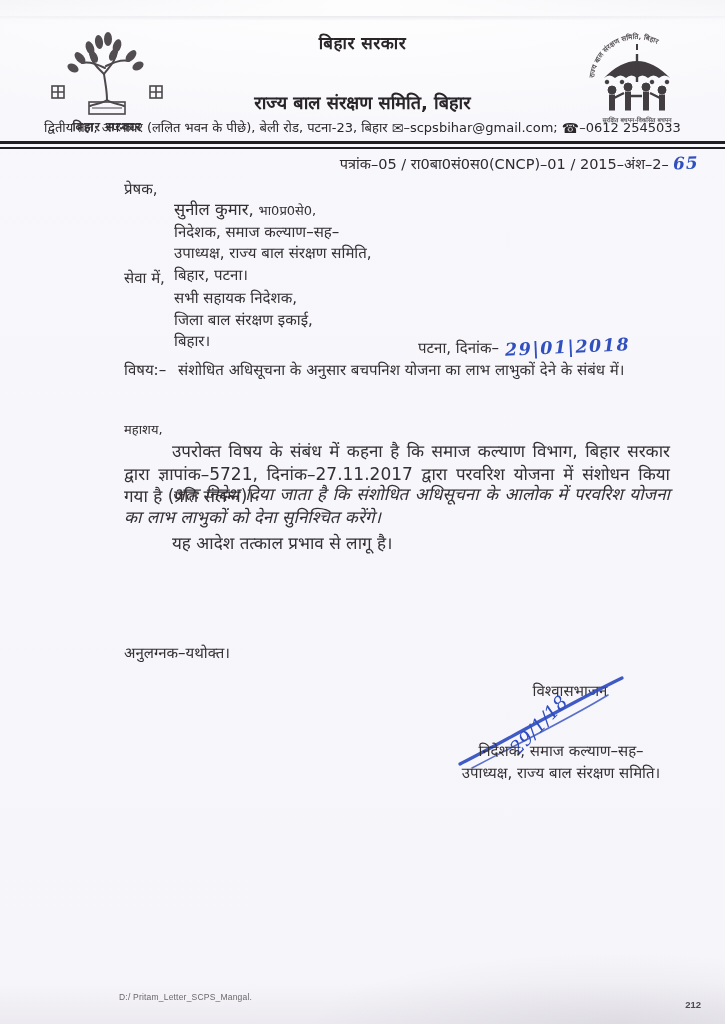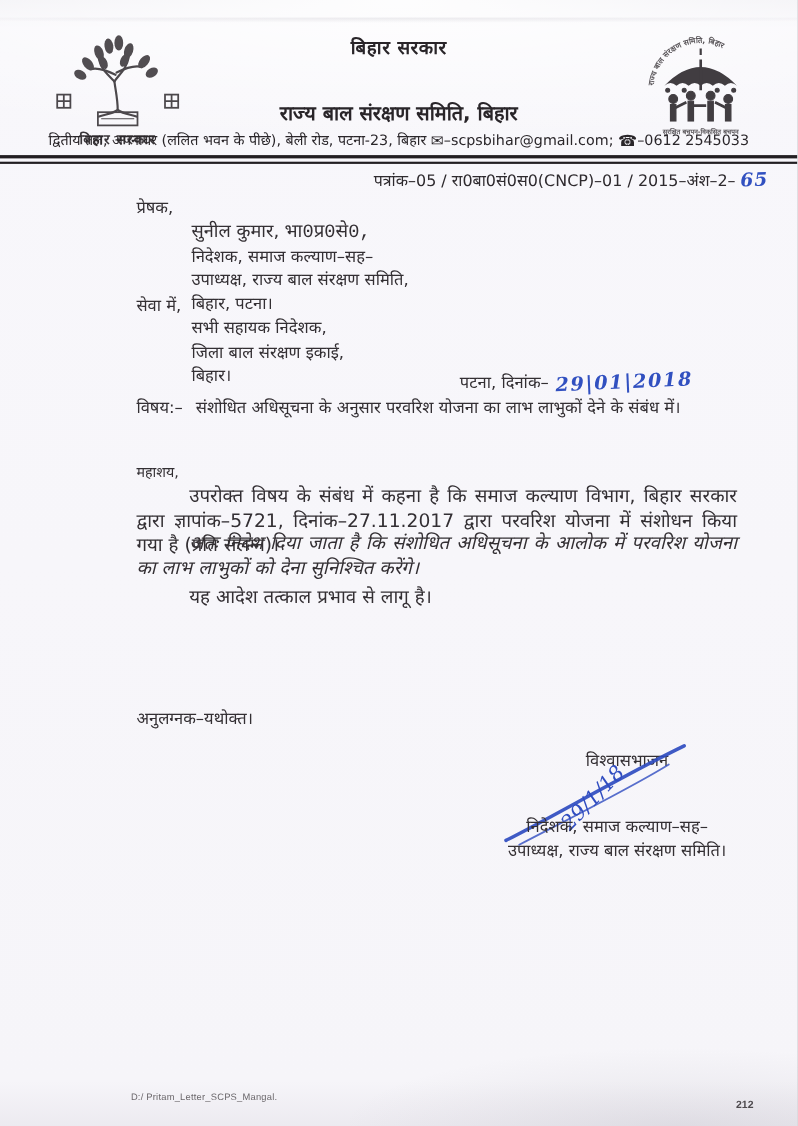--- a/index.html
+++ b/index.html
@@ -41,21 +41,21 @@
   .ref { position:absolute; right:26px; top:153px; font-size:14.5px; color:#2e2a2e; white-space:nowrap; }
 
   .hand { color:#3150c0; font-style:italic; font-weight:600;
           font-family:"DejaVu Serif", serif; }
   .ref .hand { font-size:17px; display:inline-block; transform:rotate(-2deg); letter-spacing:1px; }
 
   
   .lbl { position:absolute; left:124px; font-size:15px;text-align:center; }
   .blk { position:absolute; left:174px; font-size:15px; line-height:21.5px; }
   .from-name { font-size:16.5px; font-weight:400; }
-  .from-svc  { font-size:17px;font-family:Liberation Mono, monospace; }
+  .from-svc  { font-size:13px; }
 
   .dateline { position:absolute; left:418px; top:337px; font-size:15px; white-space:nowrap; }
   .dateline .hand { font-size:17.5px; display:inline-block; transform:rotate(-2.5deg);
                     letter-spacing:1.5px; margin-left:6px; }
 
   .subject { position:absolute; left:124px; top:360px; width:546px; display:flex;
              font-size:15px; line-height:21.5px; }
   .subject .s-lbl { flex:0 0 54px; }
   .subject .s-txt { flex:1; text-align:justify; }
 
@@ -70,21 +70,21 @@
 
   
   .sig-word  { position:absolute; left:470px; top:680px; width:200px; text-align:center; font-size:15px; }
   .sig-svg   { position:absolute; left:452px; top:664px; }
   .sig-lines { position:absolute; left:436px; top:740px; width:250px; text-align:center;
                font-size:15px; line-height:22px; }
 
   
   .foot-path { position:absolute; left:119px; top:992px; font-size:8.5px; color:#6b676b;
                font-family:"Liberation Sans", sans-serif; letter-spacing:.2px; }
-  .foot-num  { position:absolute; right:40px; top:999px; font-size:9.5px; color:#4e4a4e;
+  .foot-num  { position:absolute; right:24px; top:999px; font-size:9.5px; color:#4e4a4e;
                font-family:"Liberation Sans", sans-serif; font-weight:700; }
 </style>
 </head>
 <body>
 
 <div class="page">
 
   <div class="logo-left">
     <svg width="126" height="86" viewBox="0 0 126 86">
       <g stroke="#4c484c" fill="none" stroke-width="2" stroke-linecap="round">
@@ -182,21 +182,21 @@
     <div>जिला बाल संरक्षण इकाई,</div>
     <div>बिहार।</div>
   </div>
 
   <div class="dateline">
     <span>पटना, दिनांक–</span><span class="hand">29|01|2018</span>
   </div>
 
   <div class="subject">
     <span class="s-lbl">विषय:–</span>
-    <span class="s-txt">संशोधित अधिसूचना के अनुसार परवरिश योजना का लाभ लाभुकों देने के संबंध में।</span>
+    <span class="s-txt">संशोधित अधिसूचना के अनुसार बचपनिश योजना का लाभ लाभुकों देने के संबंध में।</span>
   </div>
 
   <div class="salut">महाशय,</div>
   <p class="para p1">उपरोक्त विषय के संबंध में कहना है कि समाज कल्याण विभाग, बिहार सरकार द्वारा ज्ञापांक–5721, दिनांक–27.11.2017 द्वारा परवरिश योजना में संशोधन किया गया है (प्रति संलग्न)।</p>
   <p class="para p2">अतः निदेश दिया जाता है कि संशोधित अधिसूचना के आलोक में परवरिश योजना का लाभ लाभुकों को देना सुनिश्चित करेंगे।</p>
   <p class="para p3">यह आदेश तत्काल प्रभाव से लागू है।</p>
 
   <div class="encl">अनुलग्नक–यथोक्त।</div>
 
   <div class="sig-word">विश्वासभाजन</div>

